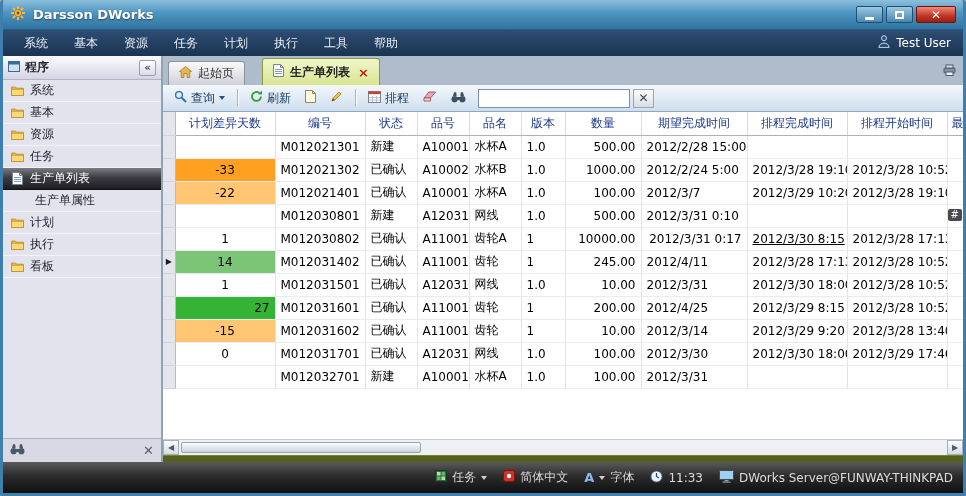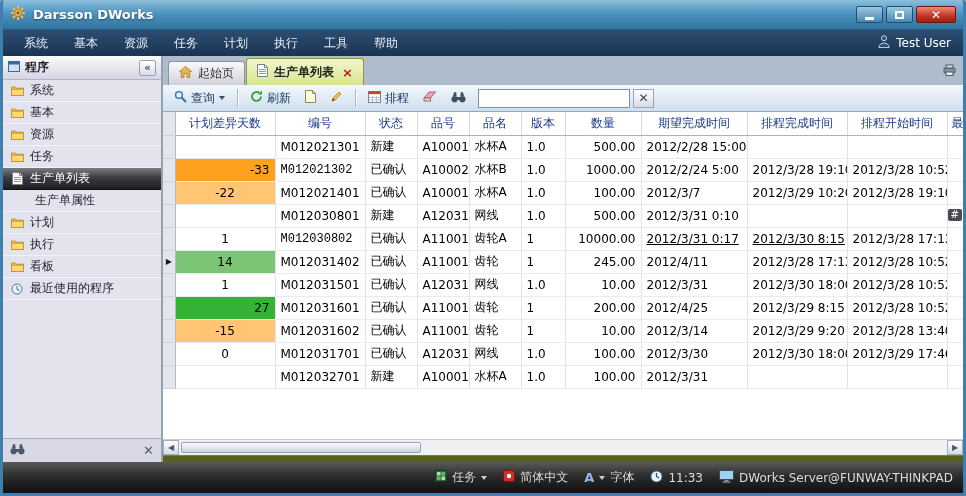--- a/index.html
+++ b/index.html
@@ -40,21 +40,21 @@
                border-bottom:1px solid rgba(255,255,255,.55); }
   .side-item .icon { width:14px; display:flex; justify-content:center; flex:0 0 14px; }
   .side-item.selected { background:linear-gradient(180deg,#7c7c84,#3c3c42 45%,#1d1d23); color:#fff; border-bottom-color:#111; }
   .side-item.indent { padding-left:32px; }
   .side-search { height:24px; flex:0 0 24px; border-top:1px solid #aeaec0; background:#d9d9e6;
                  display:flex; align-items:center; padding:0 7px; }
   .side-search .x { margin-left:auto; color:#55606e; font-weight:bold; font-size:13px; }
 
   
   .main { flex:1 1 auto; display:flex; flex-direction:column; min-width:0; background:#aebccb; }
-  .tabbar { height:29px; flex:0 0 29px; display:flex; align-items:flex-end; padding:0 5px; gap:1px; position:relative;border-radius:6px; }
+  .tabbar { height:29px; flex:0 0 29px; display:flex; align-items:flex-end; padding:0 5px; gap:17px; position:relative;border-radius:6px; }
   .tab { height:24px; display:flex; align-items:center; gap:6px; padding:0 10px; border:1px solid #8794a2; border-bottom:none;
          border-radius:3px 3px 0 0; background:linear-gradient(#fafafa,#d0d0da); color:#333; }
   .tab.active { height:27px; background:linear-gradient(#f1f6cb,#d8e591); border-color:#8b9a40; color:#222; font-weight:bold; }
   .tab .close { color:#c41717; font-weight:900; margin-left:2px; font-size:13px; line-height:1; }
   .tabbar-right { position:absolute; right:7px; top:8px; }
 
   .toolbar { height:27px; flex:0 0 27px; background:linear-gradient(180deg,#f3f8fc,#cfdeee);
              border-bottom:1px solid #90a7c0; display:flex; align-items:center; gap:4px; padding:0 6px; }
   .tbtn { display:flex; align-items:center; gap:4px; padding:2px 5px; border-radius:2px; color:#173a60; white-space:nowrap; }
   .tsep { width:1px; height:18px; background:#a4b8cd; box-shadow:1px 0 0 rgba(255,255,255,.9); margin:0 3px; }
@@ -233,29 +233,20 @@
           </div>
           <div class="side-item">
             <span class="icon">
               <svg width="13" height="11" viewBox="0 0 13 11">
                 <path d="M0.5 2 h4 l1 1.2 h7 v7.3 h-12 z" fill="#f2bd43" stroke="#b98d2a" stroke-width="0.8"></path>
                 <path d="M0.5 4.2 h12 v6.3 h-12 z" fill="#fcd976" stroke="#b98d2a" stroke-width="0.8"></path>
               </svg>
             </span>
             <span>看板</span>
           </div>
-          <div class="side-item">
-            <span class="icon">
-              <svg width="12" height="12" viewBox="0 0 12 12">
-                <circle cx="6" cy="6" r="5" fill="#eaf2fa" stroke="#4a7ab0"></circle>
-                <path d="M6 3 v3 l2.2 1.8" stroke="#4a7ab0" fill="none" stroke-width="1.1"></path>
-              </svg>
-            </span>
-            <span>最近使用的程序</span>
-          </div>
         </div>
       <div class="side-search">
         <span>
           <svg width="15" height="12" viewBox="0 0 15 12">
               <circle cx="3.6" cy="8.2" r="3.1" fill="#49596a"></circle>
               <circle cx="11.4" cy="8.2" r="3.1" fill="#49596a"></circle>
               <rect x="6" y="6" width="3" height="3" fill="#49596a"></rect>
               <path d="M2 5 L3 1.2 H5.2 L5.6 5 Z" fill="#49596a"></path>
               <path d="M13 5 L12 1.2 H9.8 L9.4 5 Z" fill="#49596a"></path>
             </svg>
@@ -412,22 +403,22 @@
                 <td style="text-align: left;">水杯A</td>
                 <td style="text-align: left;">1.0</td>
                 <td style="text-align: right;">500.00</td>
                 <td style="text-align: left;">2012/2/28 15:00</td>
                 <td style="text-align: left;"></td>
                 <td style="text-align: left;"></td>
                 <td style="text-align: left;"></td>
               </tr>
               <tr>
                 <td class="ind"></td>
-                <td style="text-align: right; background: rgb(255, 160, 33);">-33</td>
-                <td style="text-align: left; font-family: Liberation Mono, monospace;">M012021302</td>
+                <td style="text-align: center; background: rgb(255, 160, 33);">-33</td>
+                <td style="text-align: right;">M012021302</td>
                 <td style="text-align: left;">已确认</td>
                 <td style="text-align: left;">A10002</td>
                 <td style="text-align: left;">水杯B</td>
                 <td style="text-align: left;">1.0</td>
                 <td style="text-align: right;">1000.00</td>
                 <td style="text-align: left;">2012/2/24 5:00</td>
                 <td style="text-align: left;">2012/3/28 19:10</td>
                 <td style="text-align: left;">2012/3/28 10:52</td>
                 <td style="text-align: left;"></td>
               </tr>
@@ -455,27 +446,27 @@
                 <td style="text-align: left;">1.0</td>
                 <td style="text-align: right;">500.00</td>
                 <td style="text-align: left;">2012/3/31 0:10</td>
                 <td style="text-align: left;"></td>
                 <td style="text-align: left;"></td>
                 <td style="text-align: left;"></td>
               </tr>
               <tr>
                 <td class="ind"></td>
                 <td style="text-align: center;">1</td>
-                <td style="text-align: left; font-family: Liberation Mono, monospace;">M012030802</td>
+                <td style="text-align: left;">M012030802</td>
                 <td style="text-align: left;">已确认</td>
                 <td style="text-align: left;">A11001</td>
                 <td style="text-align: left;">齿轮A</td>
                 <td style="text-align: left;">1</td>
                 <td style="text-align: right;">10000.00</td>
-                <td style="text-align: left; text-decoration: underline;">2012/3/31 0:17</td>
+                <td style="text-align: right;">2012/3/31 0:17</td>
                 <td style="text-align: left; text-decoration: underline;">2012/3/30 8:15</td>
                 <td style="text-align: left;">2012/3/28 17:13</td>
                 <td style="text-align: left;"></td>
               </tr>
               <tr>
                 <td class="ind">▶</td>
                 <td style="text-align: center; background: rgb(124, 197, 118);">14</td>
                 <td style="text-align: center;">M012031402</td>
                 <td style="text-align: left;">已确认</td>
                 <td style="text-align: left;">A11001</td>

